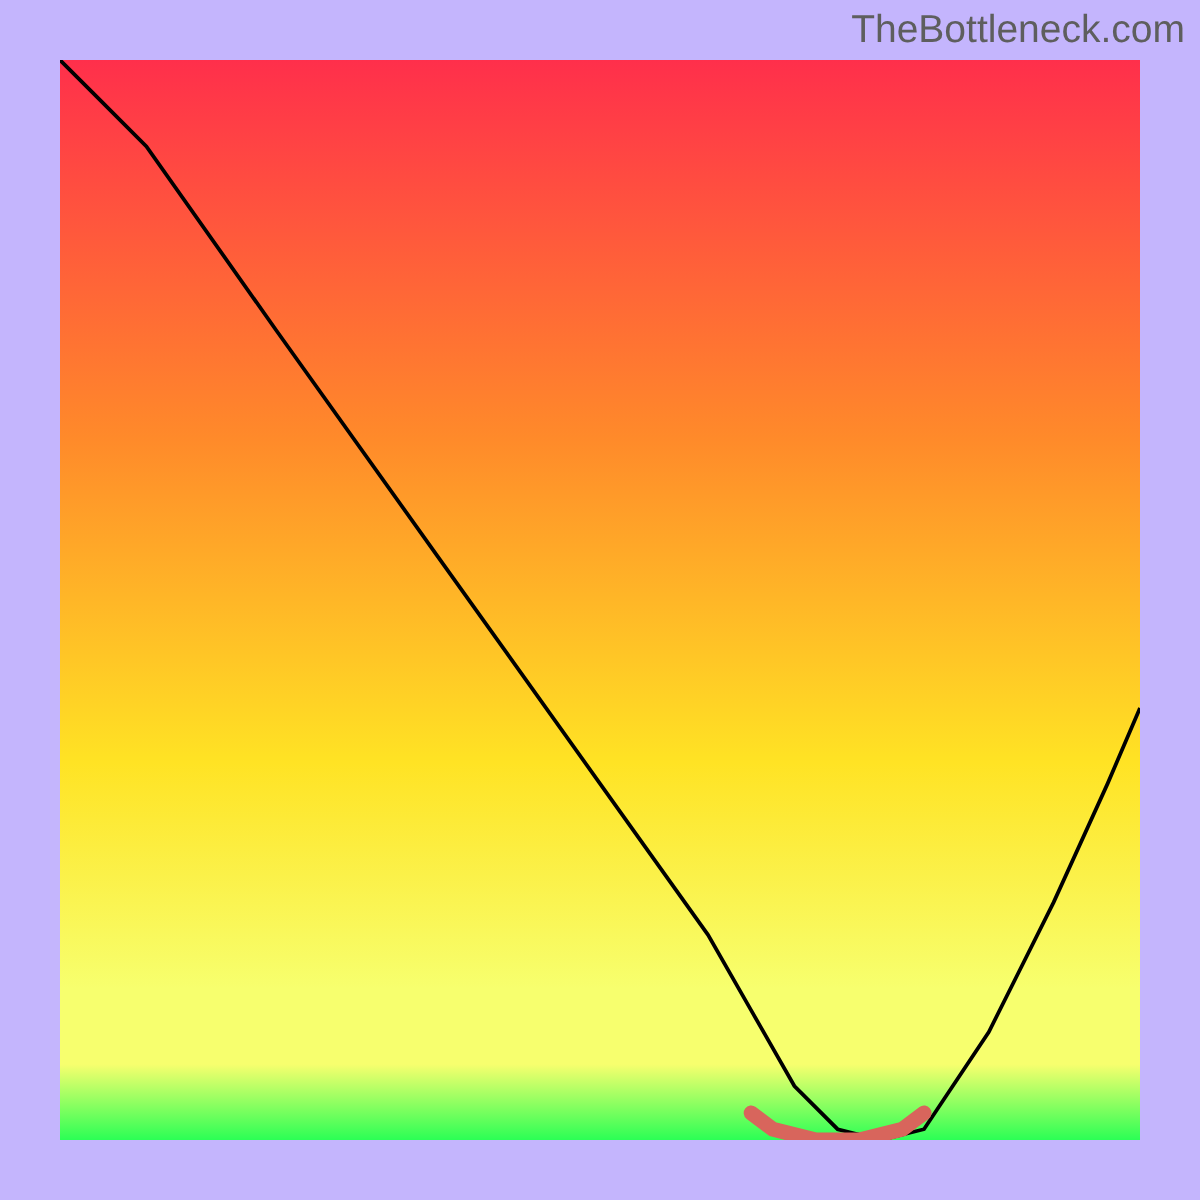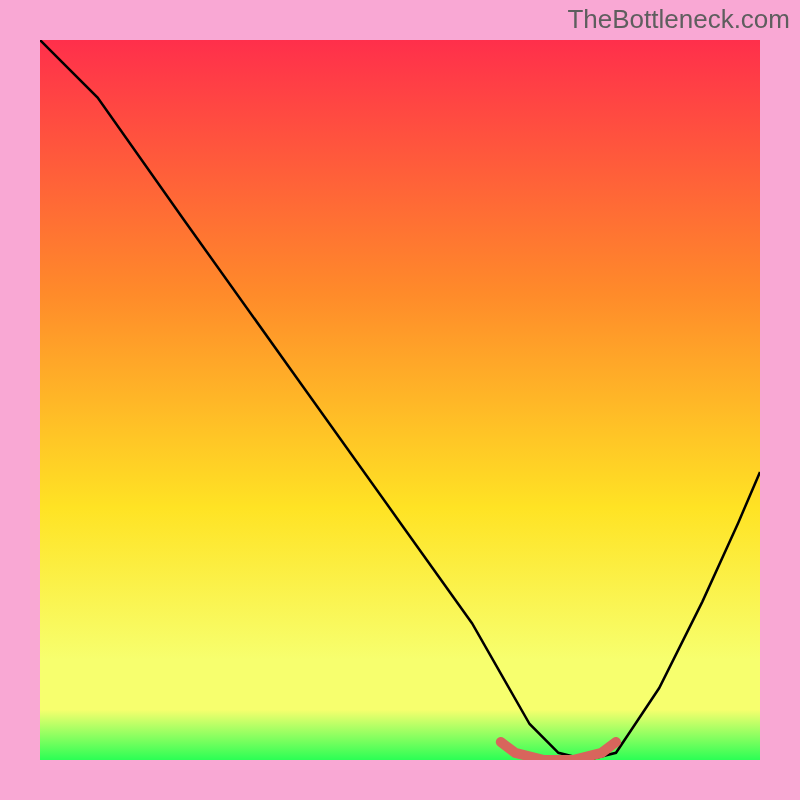--- a/index.html
+++ b/index.html
@@ -10,21 +10,21 @@
     background: #000;
     overflow: hidden;
     font-family: Arial, Helvetica, sans-serif;
   }
   .frame {
     position: absolute;
     left: 0;
     top: 0;
     width: 800px;
     height: 800px;
-    background: #f9a8d4;
+    background: #c4b5fd;
   }
   .watermark {
     position: absolute;
     top: 4px;
     right: 10px;
     color: #5e5e5e;
     font-size: 26px;
     font-weight: 400;
     letter-spacing: 0px;
     user-select: none;

